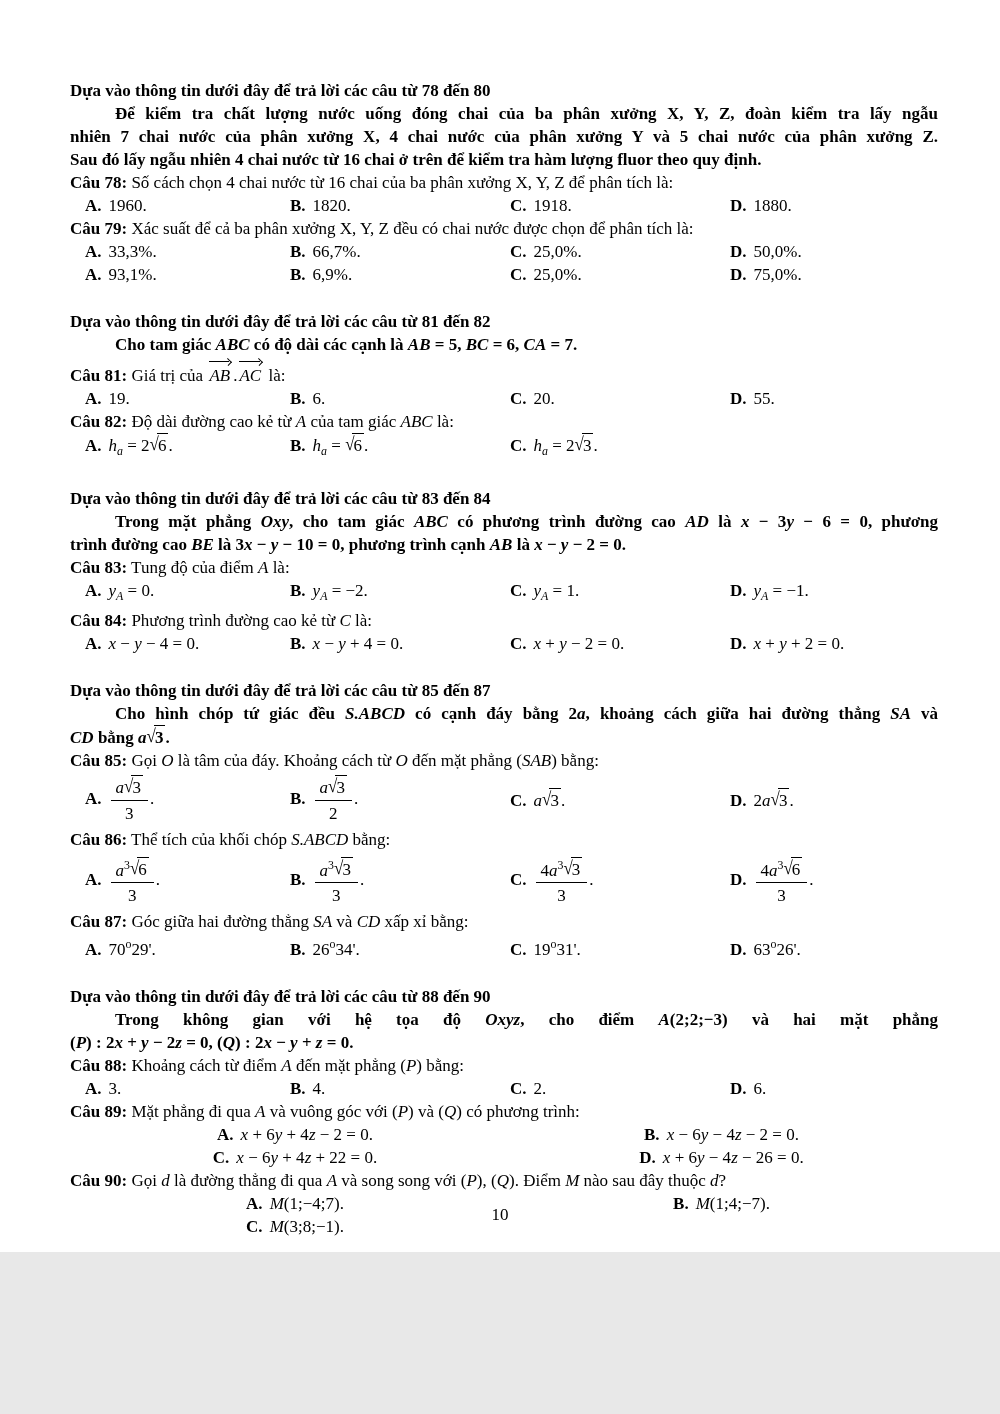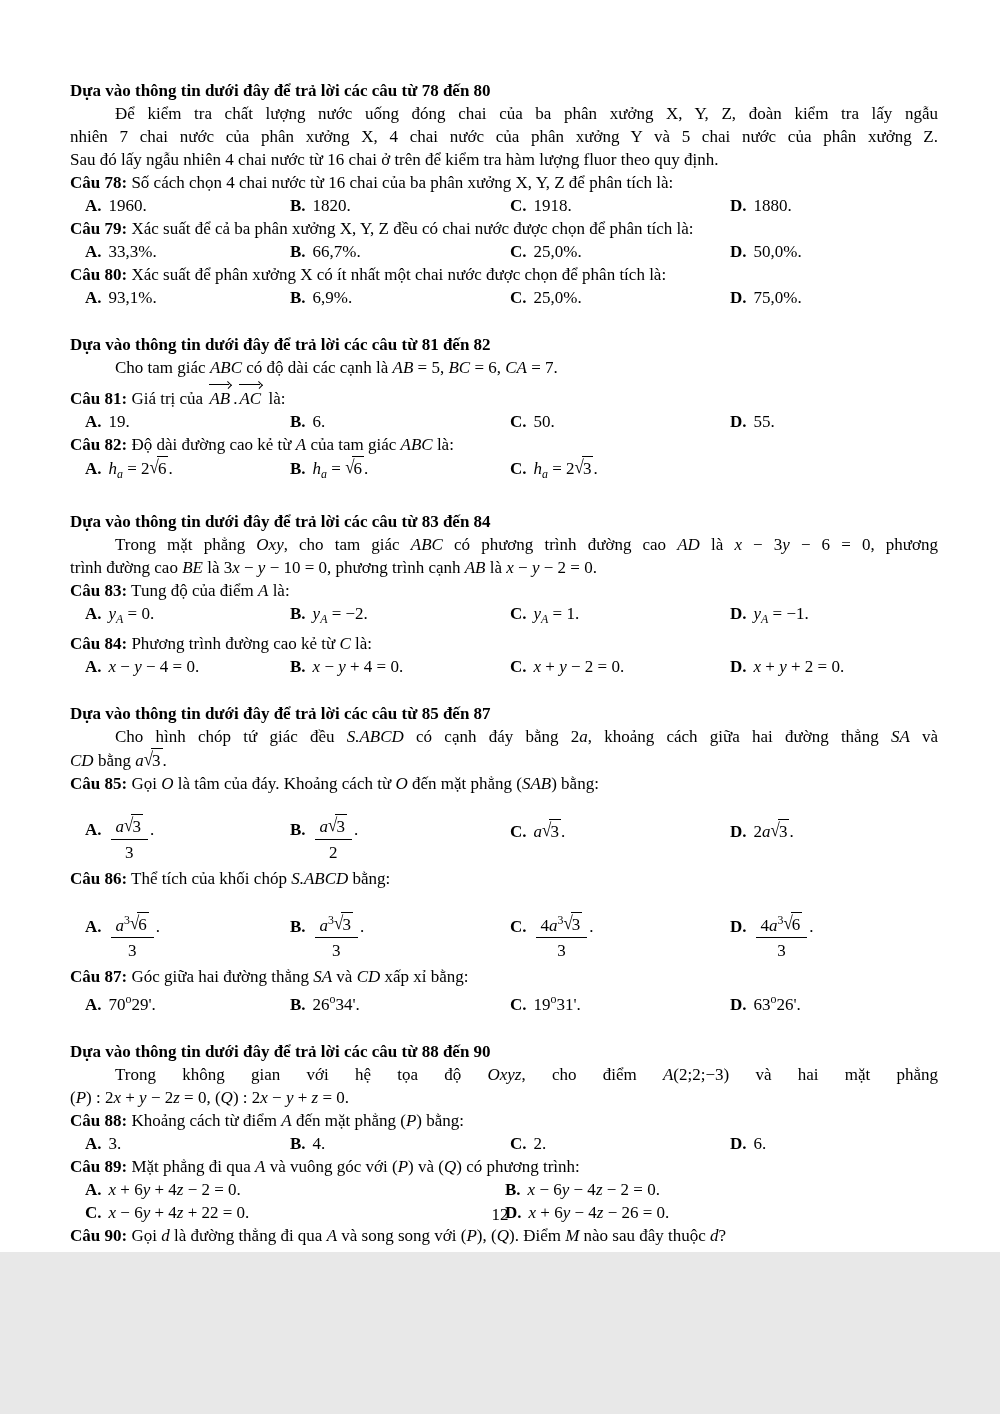--- a/index.html
+++ b/index.html
@@ -11,39 +11,39 @@
     background:#ffffff;
     color:#000000;
     font-family:"Liberation Serif", "DejaVu Serif", serif;
     font-size:17px;
     line-height:23px;
     overflow:hidden;
   }
   .content { position:absolute; left:70px; top:79px; width:868px; }
   .section { margin-bottom:24px; }
   .heading { font-size:17px; font-weight:bold; }
-  .intro { text-align:justify; }
+  .intro { text-align:justify;font-weight:bold; }
   .intro.indent { text-indent:45px; }
   .intro.stretch { text-align-last:justify; -moz-text-align-last:justify; }
   .qline { text-align:left; }
   .qlabel { font-weight:bold; }
   .opts { display:grid; grid-template-columns:205px 220px 220px 1fr; padding-left:15px; align-items:center; min-height:23px; }
-  .opts.cols-2 { grid-template-columns:420px 1fr; }
+  .opts.cols-2 { grid-template-columns:420px 1fr;text-align:center; }
   .opt { white-space:nowrap; }
   .opt-key { font-weight:bold; margin-right:7px; }
   i { font-style:italic; }
   sub { font-size:70%; }
   sup { font-size:70%; }
   
   .sq { white-space:nowrap; }
   .sq-r { display:inline-block; transform:scaleY(1.12); transform-origin:bottom; }
   .sq-v { display:inline-block; border-top:1.2px solid #000; padding:0 2px 0 1px; margin-left:-2px; }
   
   .fr { display:inline-block; vertical-align:middle; text-align:center; margin:3px 2px; }
-  .fr-n { display:block; padding:0 5px 1px; border-bottom:1.2px solid #000;margin-top:16px; }
+  .fr-n { display:block; padding:0 5px 1px; border-bottom:1.2px solid #000; }
   .fr-d { display:block; padding-top:1px; }
   
   .vec { position:relative; display:inline-block; padding:8px 3px 0 2px; }
   .vec::before { content:""; position:absolute; top:5px; left:2px; right:4px; border-top:1.3px solid #000; }
   .vec::after { content:""; position:absolute; top:2.6px; right:2px; width:5px; height:5px;
                 border-top:1.3px solid #000; border-right:1.3px solid #000;
                 transform:rotate(45deg) scaleY(0.85); }
   .page-number { position:absolute; left:0; right:0; bottom:26px; text-align:center; }
 </style>
 </head>
@@ -63,36 +63,35 @@
           <span class="opt"><b class="opt-key">C.</b><span class="opt-val">1918.</span></span>
           <span class="opt"><b class="opt-key">D.</b><span class="opt-val">1880.</span></span>
         </div>
         <p class="qline"><b class="qlabel">Câu 79:</b> <span class="qtext">Xác suất để cả ba phân xưởng X, Y, Z đều có chai nước được chọn để phân tích là:</span></p>
         <div class="opts cols-4">
           <span class="opt"><b class="opt-key">A.</b><span class="opt-val">33,3%.</span></span>
           <span class="opt"><b class="opt-key">B.</b><span class="opt-val">66,7%.</span></span>
           <span class="opt"><b class="opt-key">C.</b><span class="opt-val">25,0%.</span></span>
           <span class="opt"><b class="opt-key">D.</b><span class="opt-val">50,0%.</span></span>
         </div>
-        <p class="qline"><b class="qlabel">Câu 80:</b> <span class="qtext">Xác suất để phân xưởng X có ít nhất một chai nước được chọn để phân tích là:</span></p>
         <div class="opts cols-4">
           <span class="opt"><b class="opt-key">A.</b><span class="opt-val">93,1%.</span></span>
           <span class="opt"><b class="opt-key">B.</b><span class="opt-val">6,9%.</span></span>
           <span class="opt"><b class="opt-key">C.</b><span class="opt-val">25,0%.</span></span>
           <span class="opt"><b class="opt-key">D.</b><span class="opt-val">75,0%.</span></span>
         </div>
       </section>
       <section class="section">
         <h2 class="heading">Dựa vào thông tin dưới đây để trả lời các câu từ 81 đến 82</h2>
         <p class="intro indent">Cho tam giác <i>ABC</i> có độ dài các cạnh là <i>AB</i> = 5, <i>BC</i> = 6, <i>CA</i> = 7.</p>
         <p class="qline"><b class="qlabel">Câu 81:</b> <span class="qtext">Giá trị của <span class="vec"><i>AB</i></span>.<span class="vec"><i>AC</i></span> là:</span></p>
         <div class="opts cols-4">
           <span class="opt"><b class="opt-key">A.</b><span class="opt-val">19.</span></span>
           <span class="opt"><b class="opt-key">B.</b><span class="opt-val">6.</span></span>
-          <span class="opt"><b class="opt-key">C.</b><span class="opt-val">50.</span></span>
+          <span class="opt"><b class="opt-key">C.</b><span class="opt-val">20.</span></span>
           <span class="opt"><b class="opt-key">D.</b><span class="opt-val">55.</span></span>
         </div>
         <p class="qline"><b class="qlabel">Câu 82:</b> <span class="qtext">Độ dài đường cao kẻ từ <i>A</i> của tam giác <i>ABC</i> là:</span></p>
         <div class="opts cols-4">
           <span class="opt"><b class="opt-key">A.</b><span class="opt-val"><i>h</i><sub><i>a</i></sub> = 2<span class="sq"><span class="sq-r">√</span><span class="sq-v">6</span></span>.</span></span>
           <span class="opt"><b class="opt-key">B.</b><span class="opt-val"><i>h</i><sub><i>a</i></sub> = <span class="sq"><span class="sq-r">√</span><span class="sq-v">6</span></span>.</span></span>
           <span class="opt"><b class="opt-key">C.</b><span class="opt-val"><i>h</i><sub><i>a</i></sub> = 2<span class="sq"><span class="sq-r">√</span><span class="sq-v">3</span></span>.</span></span>
         </div>
       </section>
       <section class="section">
@@ -159,14 +158,14 @@
           <span class="opt"><b class="opt-key">D.</b><span class="opt-val"><i>x</i> + 6<i>y</i> − 4<i>z</i> − 26 = 0.</span></span>
         </div>
         <p class="qline"><b class="qlabel">Câu 90:</b> <span class="qtext">Gọi <i>d</i> là đường thẳng đi qua <i>A</i> và song song với (<i>P</i>), (<i>Q</i>). Điểm <i>M</i> nào sau đây thuộc <i>d</i>?</span></p>
         <div class="opts cols-2">
           <span class="opt"><b class="opt-key">A.</b><span class="opt-val"><i>M</i>(1;−4;7).</span></span>
           <span class="opt"><b class="opt-key">B.</b><span class="opt-val"><i>M</i>(1;4;−7).</span></span>
           <span class="opt"><b class="opt-key">C.</b><span class="opt-val"><i>M</i>(3;8;−1).</span></span>
         </div>
       </section>
     </main>
-  <div class="page-number">12</div>
+  <div class="page-number">10</div>
 </div>
 
 </body></html>

